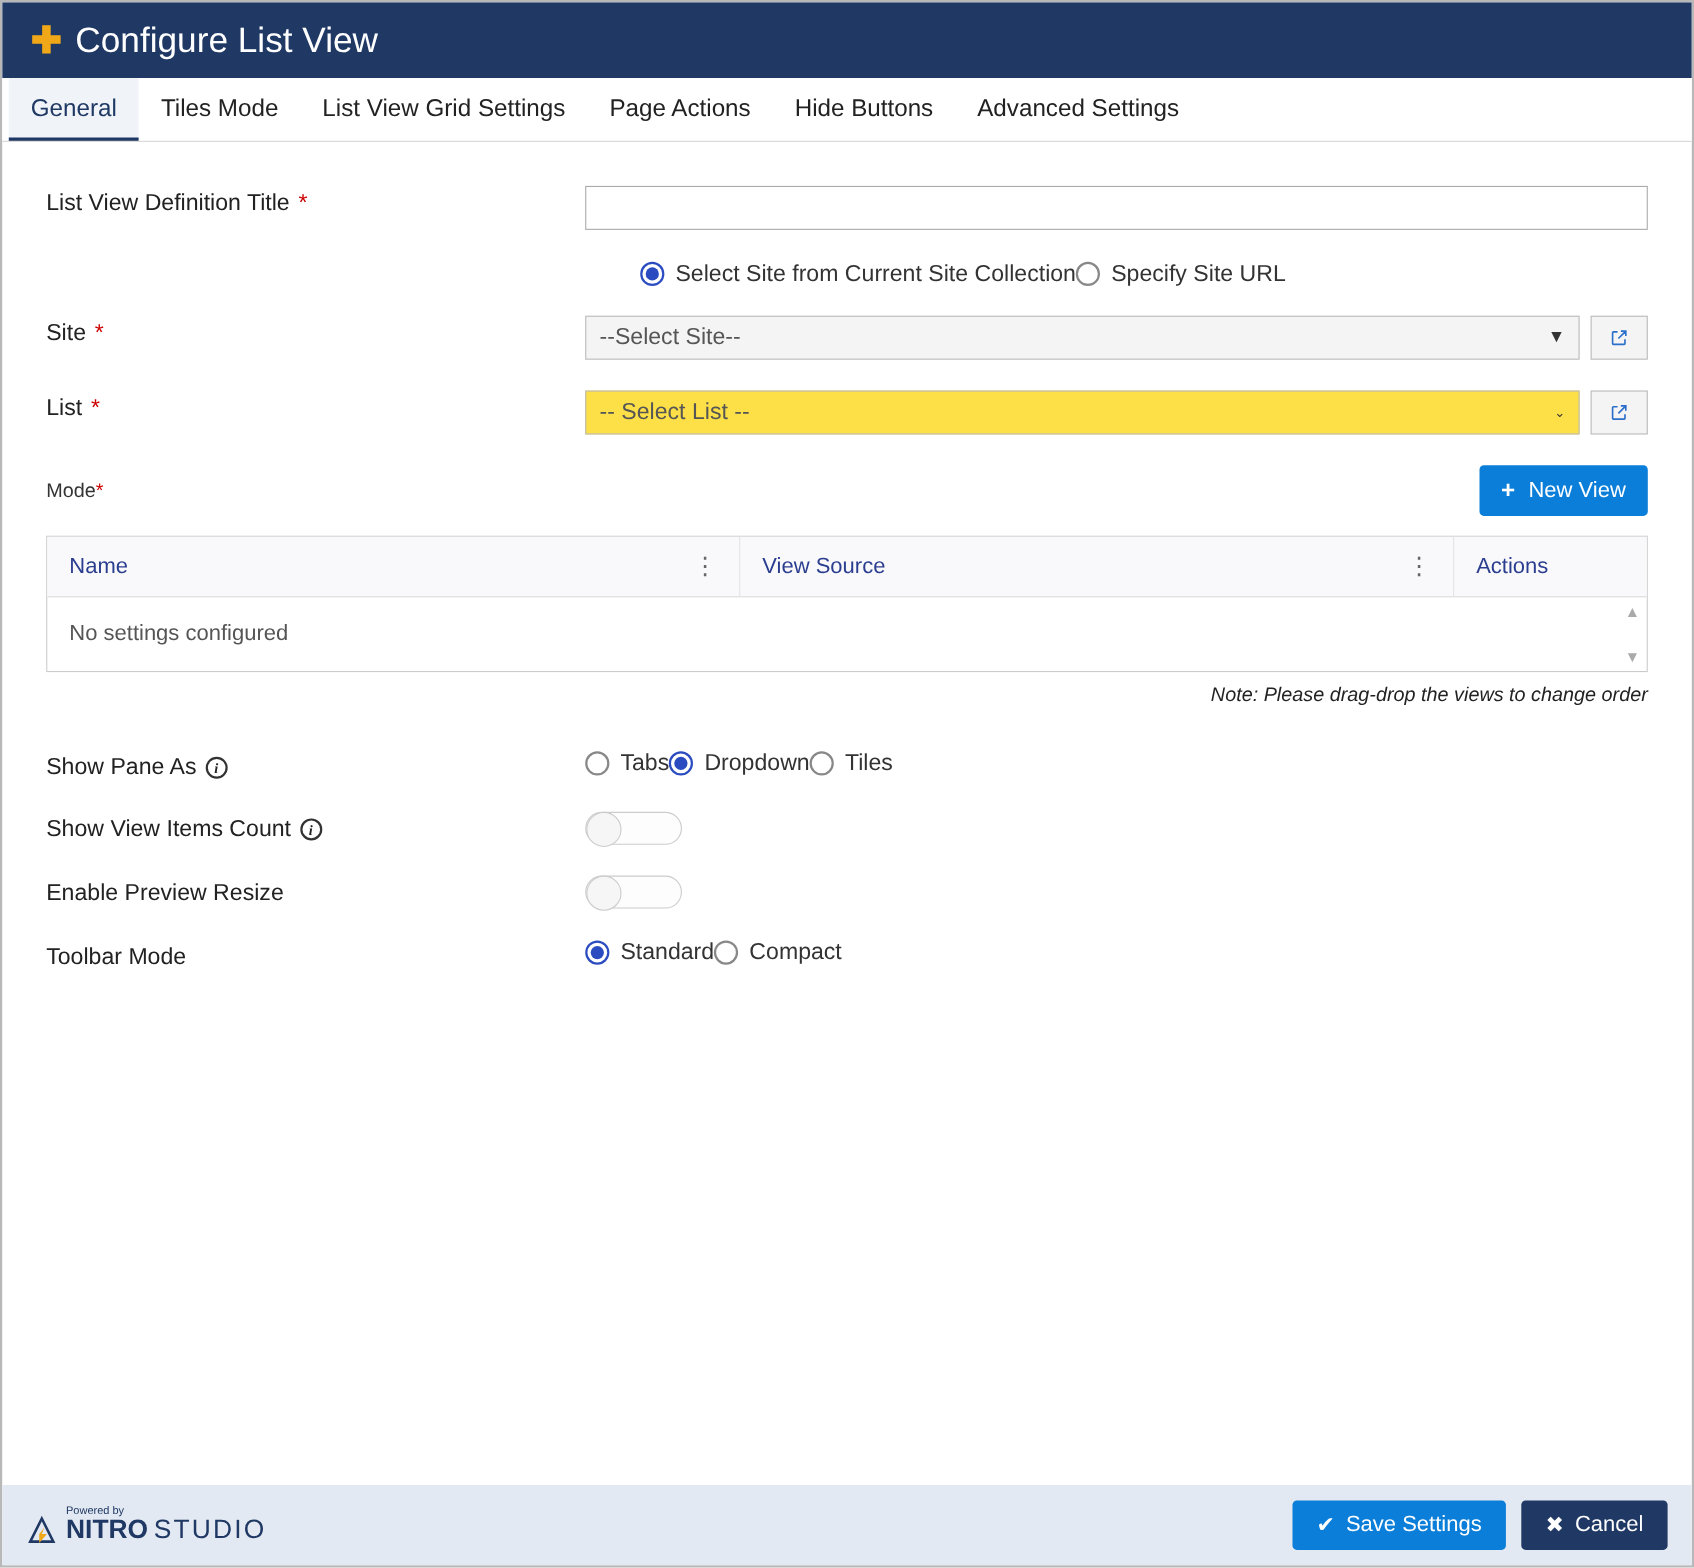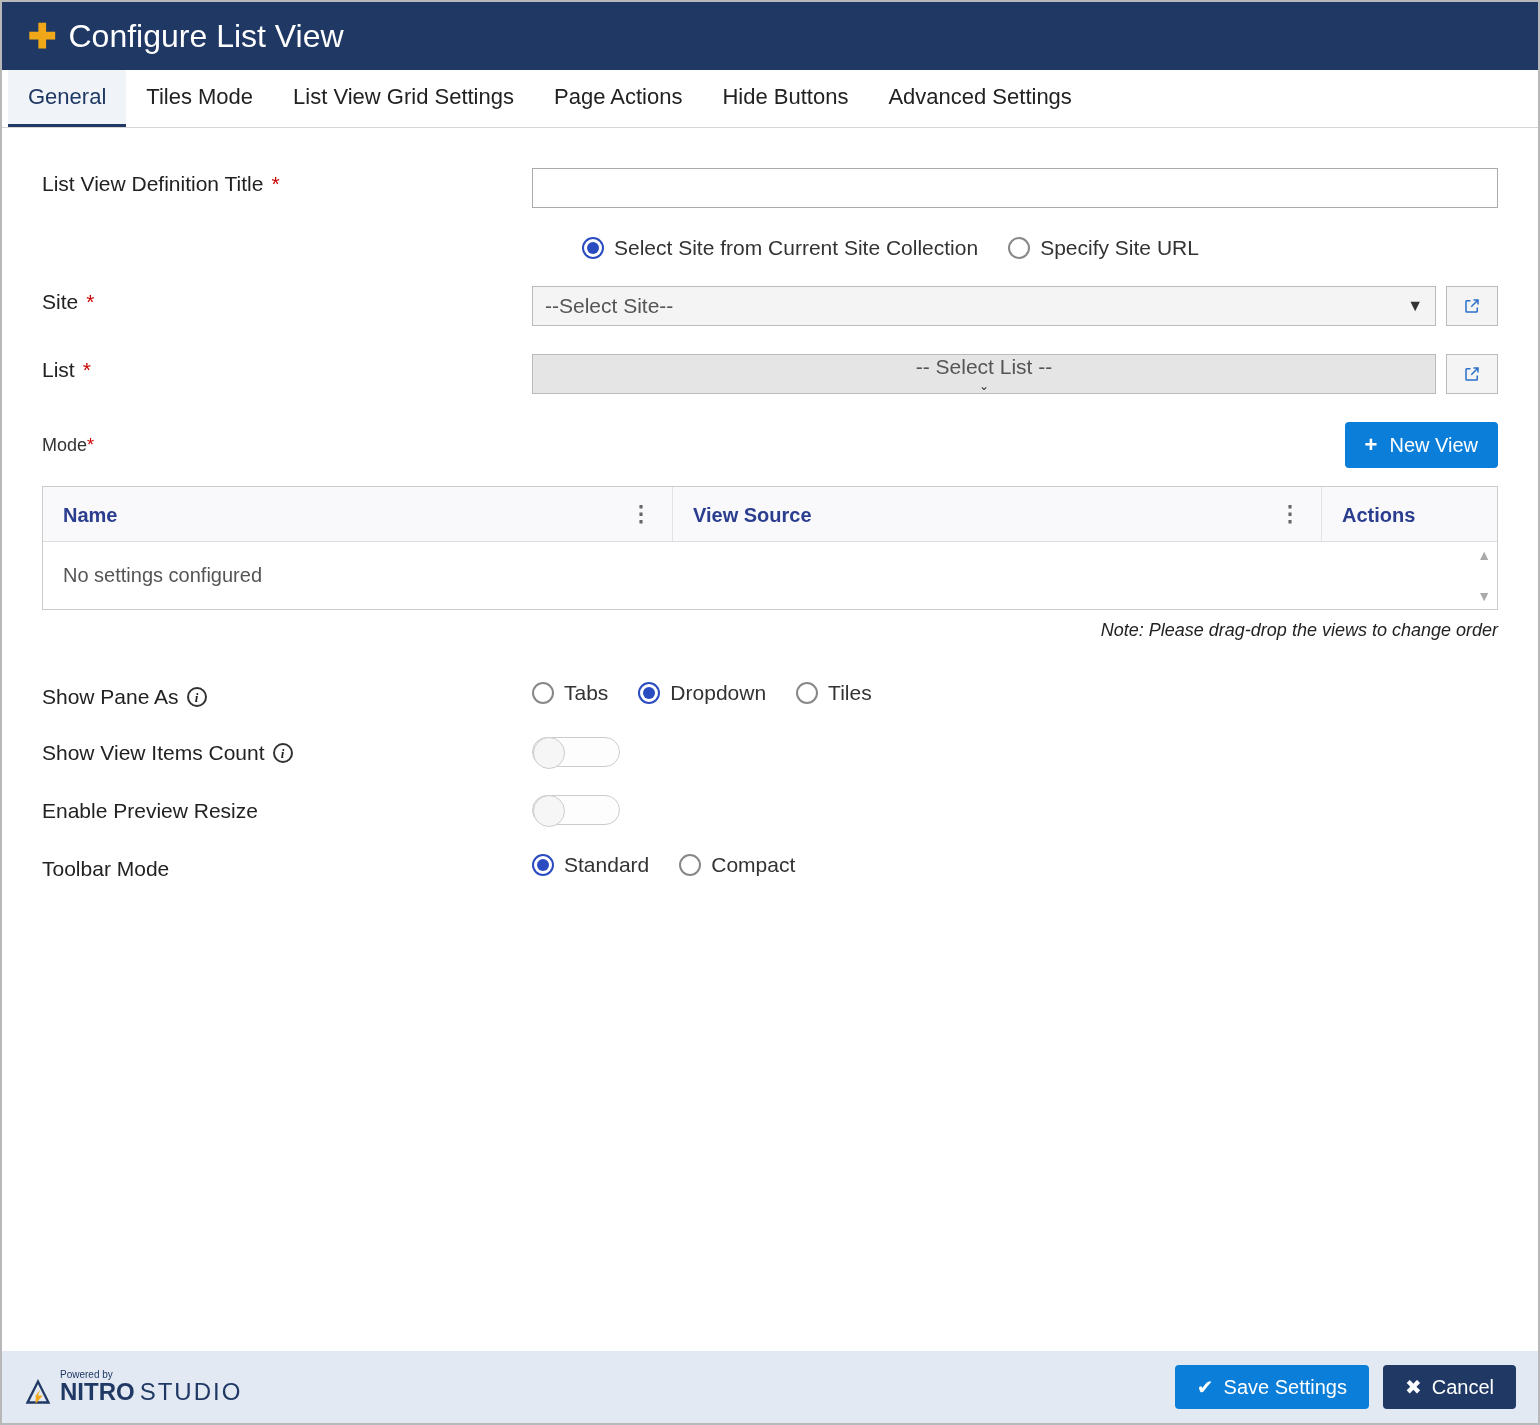--- a/index.html
+++ b/index.html
@@ -86,21 +86,20 @@
   .field-col { flex: 1; }
   .text-input {
     width: 100%;
     height: 40px;
     border: 1px solid #aaa;
     padding: 6px 10px;
     font-size: 18px;
   }
   .radio-row {
     display: flex;
-    gap: 30px;
     align-items: center;
     font-size: 21px;
   }
   .radio-row.site-selection {
     margin-left: 540px;
     margin-bottom: 26px;
   }
   .radio {
     display: flex;
     align-items: center;
@@ -135,21 +134,21 @@
     border: 1px solid #bbb;
     background: #f4f4f4;
     padding: 0 12px;
     display: flex;
     align-items: center;
     justify-content: space-between;
     font-size: 21px;
     color: #555;
     cursor: pointer;
   }
-  .select.white { background: #e5e5e5; flex-direction: column; }
+  .select.white { background: #fde047; }
   .select .caret {
     font-size: 16px;
     color: #333;
   }
   .open-btn {
     width: 52px;
     border: 1px solid #bbb;
     background: #f4f4f4;
     display: flex;
     align-items: center;
@@ -183,24 +182,23 @@
   .grid-head {
     display: flex;
     background: #f9f9fb;
     border-bottom: 1px solid #ddd;
   }
   .grid-col {
     padding: 14px 20px;
     font-size: 20px;
     color: #2a3d8f;
     display: flex;
-    align-items: flex-end;
+    align-items: center;
     justify-content: space-between;
     border-right: 1px solid #e3e3e3;
-    font-weight: bold;
   }
   .grid-col:last-child { border-right: none; }
   .col-name { flex: 0 0 630px; }
   .col-source { flex: 1; }
   .col-actions { flex: 0 0 175px; }
   .kebab { color: #666; font-size: 22px; cursor: pointer; }
   .grid-body {
     padding: 22px 20px;
     color: #555;
     font-size: 20px;

